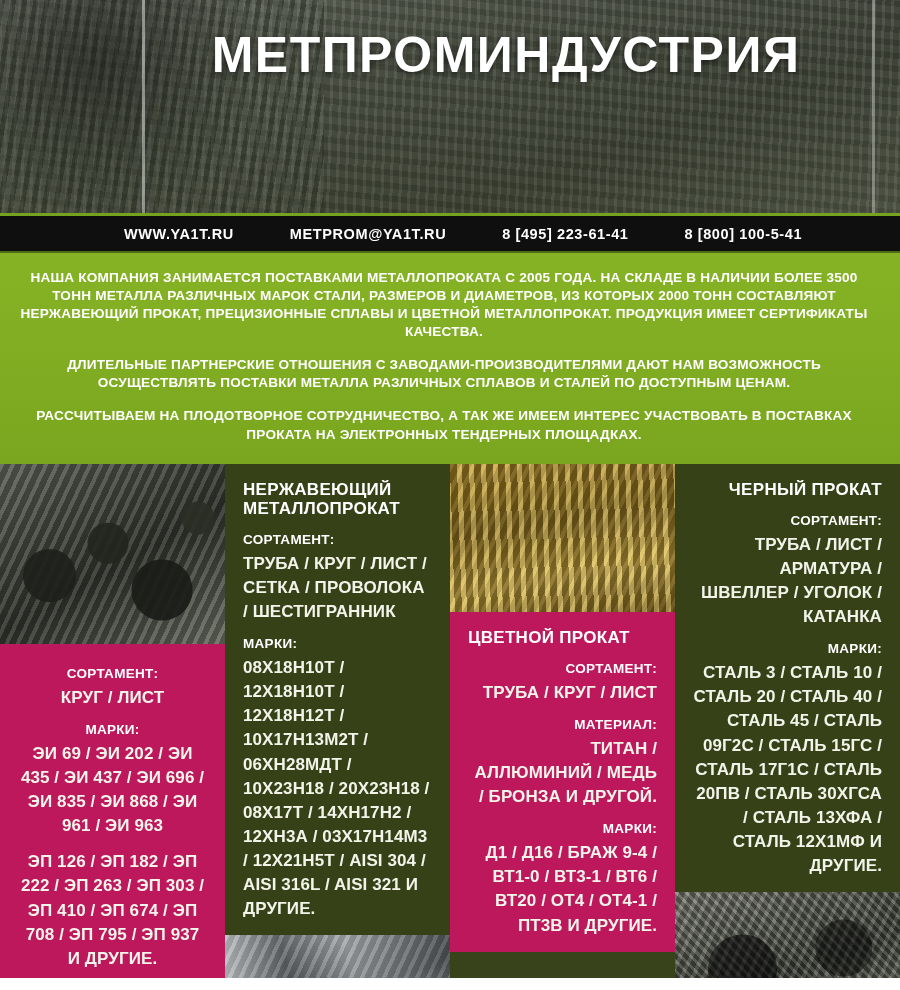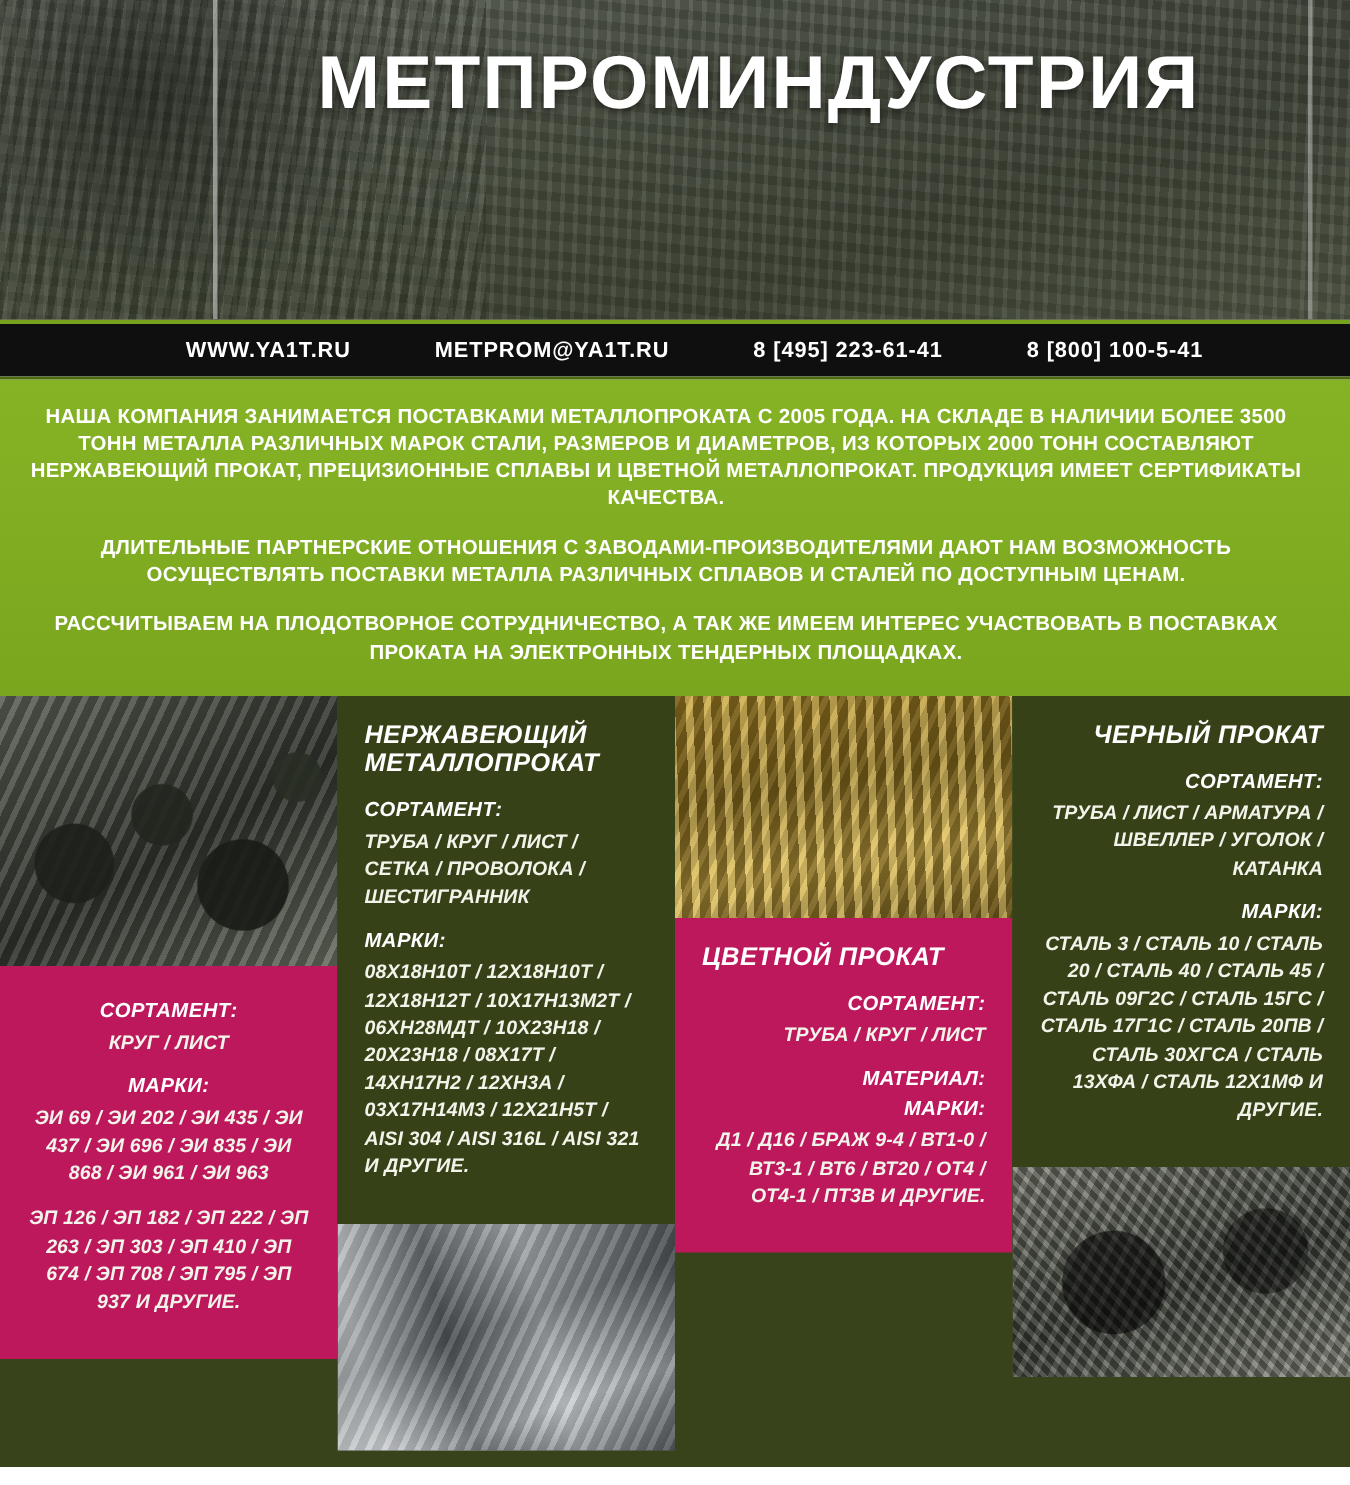--- a/index.html
+++ b/index.html
@@ -152,34 +152,34 @@
   }
   .ph-wire:after{
     content:""; position:absolute; inset:0;
     background:
       radial-gradient(circle at 30% 55%, rgba(0,0,0,.55) 0 34px, rgba(0,0,0,0) 35px),
       radial-gradient(circle at 75% 40%, rgba(0,0,0,.45) 0 28px, rgba(0,0,0,0) 29px),
       repeating-linear-gradient(45deg, rgba(255,255,255,.12) 0 3px, rgba(0,0,0,.2) 3px 7px);
   }
 
   
-  .tbox { padding: 16px 18px 29px 18px; color: #ffffff; font-style: italic; }
+  .tbox { padding: 16px 18px 14px 18px; color: #ffffff; }
   .tbox.dark { background: #be185d; }
   .tbox.dark2 { background: #374118; }
   .block-title {
     font-size: 17px; font-weight: bold; line-height: 1.12;
     text-transform: uppercase; letter-spacing: .3px;
     margin-bottom: 14px;
   }
   .sub-label {
     font-size: 13.5px; font-weight: bold; letter-spacing: .3px;
     text-transform: uppercase; margin-bottom: 5px;
   }
   .list-text {
-    font-size: 13px; line-height: 1.42; font-weight: bold;
+    font-size: 17px; line-height: 1.42; font-weight: bold;
     letter-spacing: .1px; text-transform: uppercase;
     margin-bottom: 12px; color: #f2f4ea;
   }
   .list-text.last { margin-bottom: 0; }
   .center { text-align: center; }
 
   .col-2 { background: #39431b; }
   .col-3 { background: #39431b; }
   .col-4 { background: #39431b; text-align: right; }
   .col-1 { background: #39431b; }
@@ -239,20 +239,21 @@
       <div class="photo ph-sheet"></div>
     </div>
 
     <div class="col col-3">
       <div class="photo ph-brass"></div>
       <div class="tbox dark">
         <div class="block-title">ЦВЕТНОЙ ПРОКАТ</div>
         <div class="sub-label" style="text-align:right">СОРТАМЕНТ:</div>
         <div class="list-text" style="text-align:right">ТРУБА / КРУГ / ЛИСТ</div>
         <div class="sub-label" style="text-align:right">МАТЕРИАЛ:</div>
+        <div class="list-text" style="text-align:right">ТИТАН / АЛЛЮМИНИЙ / МЕДЬ / БРОНЗА и ДРУГОЙ.</div>
         <div class="sub-label" style="text-align:right">МАРКИ:</div>
         <div class="list-text last" style="text-align:right">Д1 / Д16 / БРАЖ 9-4 / ВТ1-0 / ВТ3-1 / ВТ6 / ВТ20 / ОТ4 / ОТ4-1 / ПТ3В И ДРУГИЕ.</div>
       </div>
     </div>
 
     <div class="col col-4">
       <div class="tbox dark2">
         <div class="block-title">ЧЕРНЫЙ ПРОКАТ</div>
         <div class="sub-label">СОРТАМЕНТ:</div>
         <div class="list-text">ТРУБА / ЛИСТ / АРМАТУРА / ШВЕЛЛЕР / УГОЛОК / КАТАНКА</div>

